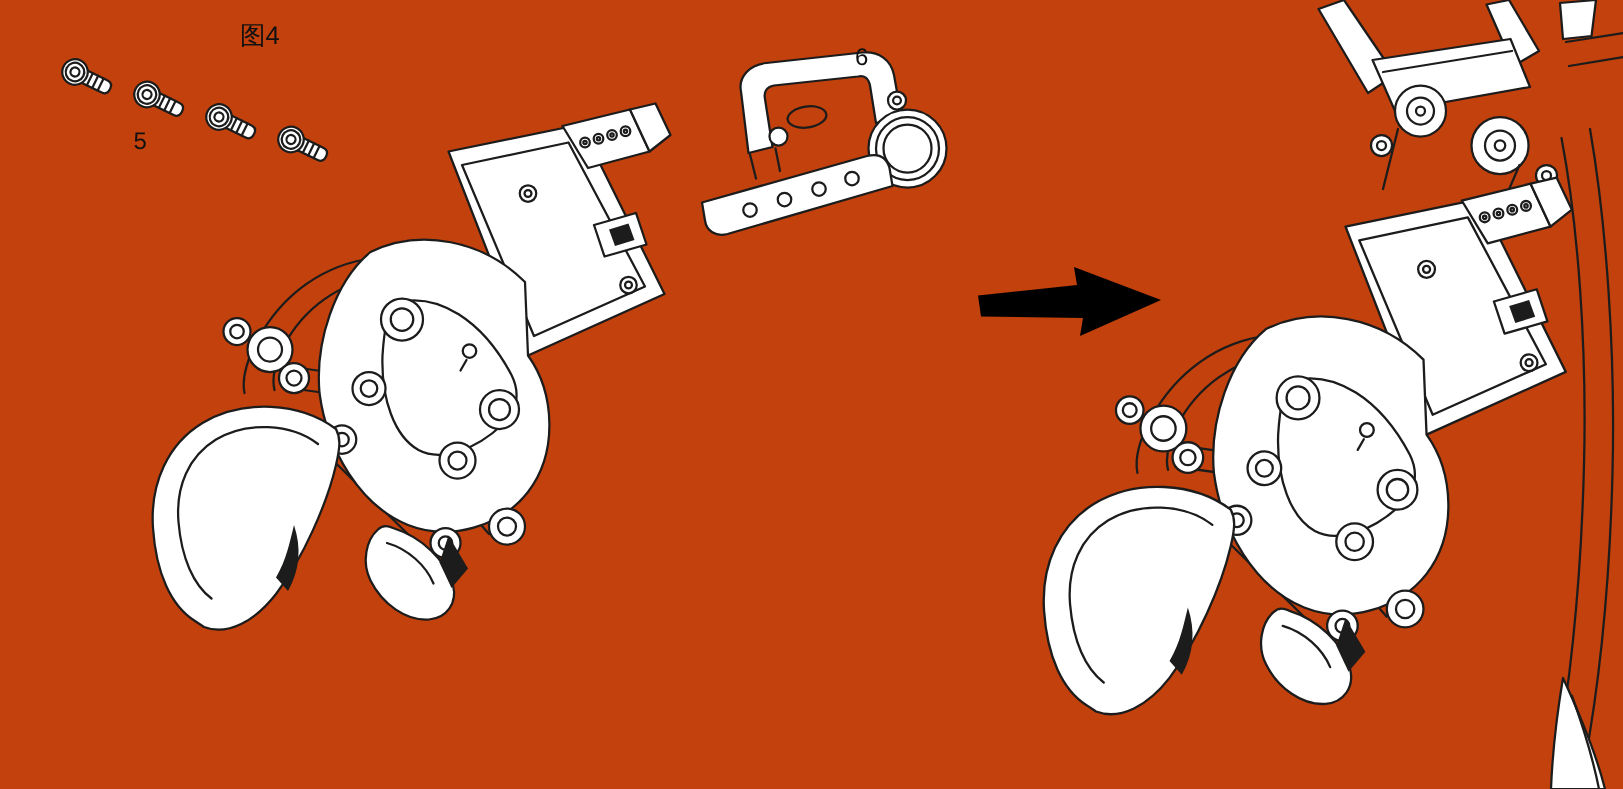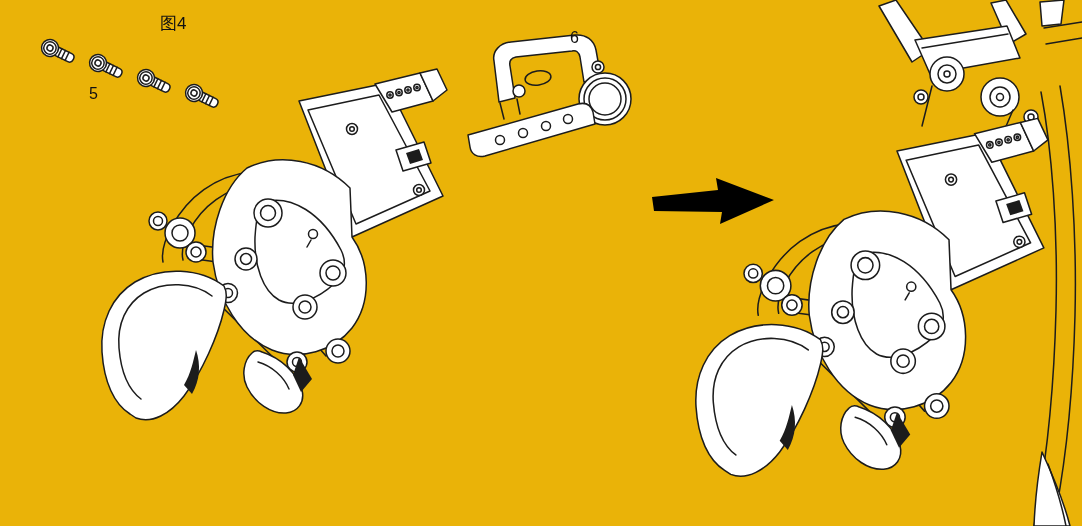--- a/index.html
+++ b/index.html
@@ -1,18 +1,18 @@
 <!DOCTYPE html>
 <html><head>
 <meta charset="utf-8">
 <style>
   *{box-sizing:border-box}
   html,body{margin:0;padding:0;background:#ffffff}
   .canvas{
-    position:relative;width:1082px;height:526px;background:#eab308;overflow:hidden;
+    position:relative;width:1082px;height:526px;background:#c2410c;overflow:hidden;
     font-family:"Liberation Sans","DejaVu Sans",sans-serif;
   }
   .canvas svg{display:block}
   .labels text{font-family:"Liberation Sans","DejaVu Sans",sans-serif;fill:#111111;stroke:none}
   .title{font-size:17px}
   .lbl{font-size:16px}
 </style>
 </head>
 <body>
 

